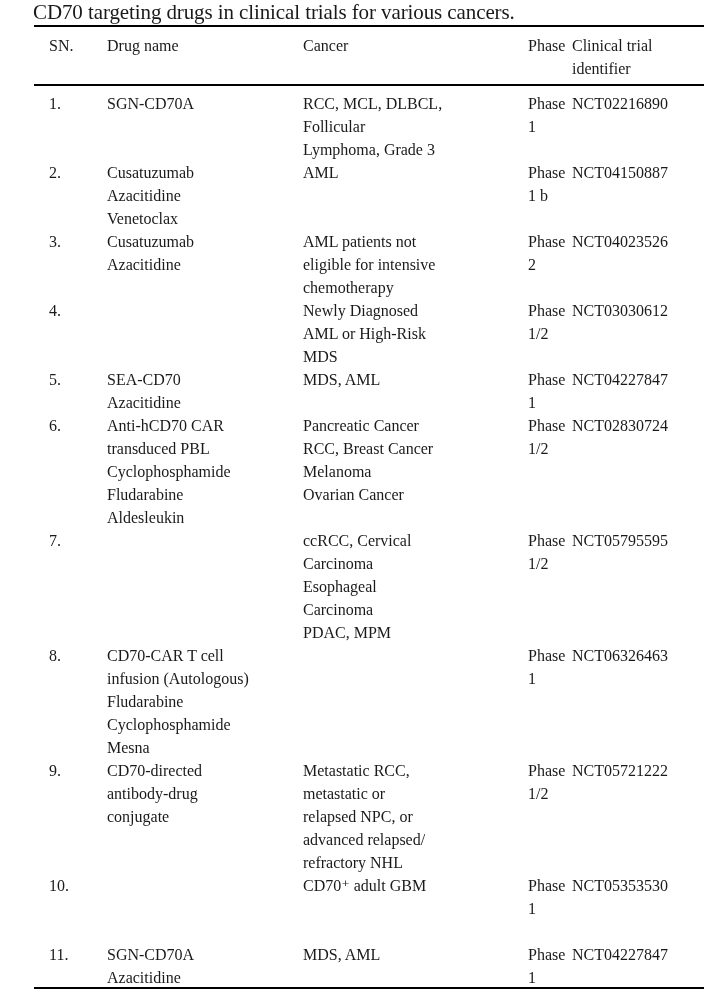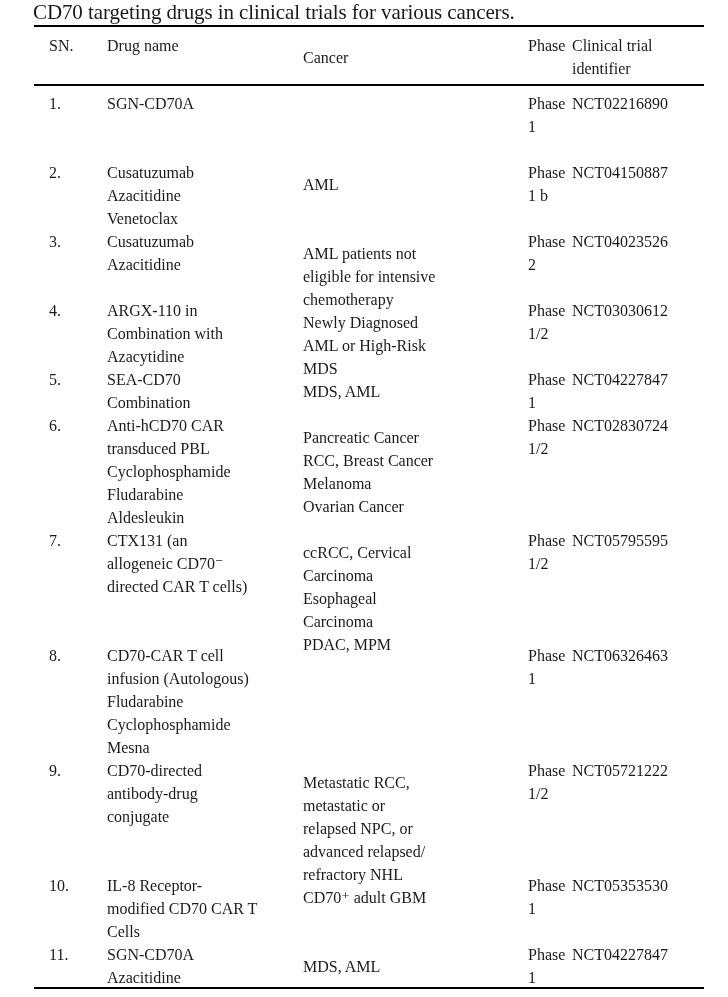--- a/index.html
+++ b/index.html
@@ -23,21 +23,21 @@
   .body-rows { top: 92px; }
 
   .row { position: relative; }
   .cell {
     position: absolute; top: 0;
     font-size: 16px; line-height: 23px;
     white-space: pre-line;
   }
   .c-sn { left: 49px; }
   .c-drug { left: 107px; }
-  .c-cancer { left: 303px; margin-top: 12px; }
+  .c-cancer { left: 303px; }
   .c-phase { left: 490px; margin-left: 38px; }
   .c-id { left: 572px; }
 </style>
 </head>
 <body>
 
 <div class="caption">CD70 targeting drugs in clinical trials for various cancers.</div>
 <div class="rule top"></div>
 
 <div class="grid hdr">
@@ -50,20 +50,23 @@
 identifier</div>
   </div>
 </div>
 
 <div class="rule head"></div>
 
 <div class="grid body-rows" id="tbody">
   <div class="row" style="height:69px">
     <div class="cell c-sn">1.</div>
     <div class="cell c-drug">SGN-CD70A</div>
+    <div class="cell c-cancer">RCC, MCL, DLBCL,
+Follicular
+Lymphoma, Grade 3</div>
     <div class="cell c-phase">Phase
 1</div>
     <div class="cell c-id">NCT02216890</div>
   </div>
   <div class="row" style="height:69px">
     <div class="cell c-sn">2.</div>
     <div class="cell c-drug">Cusatuzumab
 Azacitidine
 Venetoclax</div>
     <div class="cell c-cancer">AML</div>
@@ -77,34 +80,31 @@
 Azacitidine</div>
     <div class="cell c-cancer">AML patients not
 eligible for intensive
 chemotherapy</div>
     <div class="cell c-phase">Phase
 2</div>
     <div class="cell c-id">NCT04023526</div>
   </div>
   <div class="row" style="height:69px">
     <div class="cell c-sn">4.</div>
-    <div class="cell c-drug">ARGX-110 in
-Combination with
-Azacytidine</div>
     <div class="cell c-cancer">Newly Diagnosed
 AML or High-Risk
 MDS</div>
     <div class="cell c-phase">Phase
 1/2</div>
     <div class="cell c-id">NCT03030612</div>
   </div>
   <div class="row" style="height:46px">
     <div class="cell c-sn">5.</div>
     <div class="cell c-drug">SEA-CD70
-Combination</div>
+Azacitidine</div>
     <div class="cell c-cancer">MDS, AML</div>
     <div class="cell c-phase">Phase
 1</div>
     <div class="cell c-id">NCT04227847</div>
   </div>
   <div class="row" style="height:115px">
     <div class="cell c-sn">6.</div>
     <div class="cell c-drug">Anti-hCD70 CAR
 transduced PBL
 Cyclophosphamide
@@ -113,23 +113,20 @@
     <div class="cell c-cancer">Pancreatic Cancer
 RCC, Breast Cancer
 Melanoma
 Ovarian Cancer</div>
     <div class="cell c-phase">Phase
 1/2</div>
     <div class="cell c-id">NCT02830724</div>
   </div>
   <div class="row" style="height:115px">
     <div class="cell c-sn">7.</div>
-    <div class="cell c-drug">CTX131 (an
-allogeneic CD70⁻
-directed CAR T cells)</div>
     <div class="cell c-cancer">ccRCC, Cervical
 Carcinoma
 Esophageal
 Carcinoma
 PDAC, MPM</div>
     <div class="cell c-phase">Phase
 1/2</div>
     <div class="cell c-id">NCT05795595</div>
   </div>
   <div class="row" style="height:115px">
@@ -152,23 +149,20 @@
 metastatic or
 relapsed NPC, or
 advanced relapsed/
 refractory NHL</div>
     <div class="cell c-phase">Phase
 1/2</div>
     <div class="cell c-id">NCT05721222</div>
   </div>
   <div class="row" style="height:69px">
     <div class="cell c-sn">10.</div>
-    <div class="cell c-drug">IL-8 Receptor-
-modified CD70 CAR T
-Cells</div>
     <div class="cell c-cancer">CD70⁺ adult GBM</div>
     <div class="cell c-phase">Phase
 1</div>
     <div class="cell c-id">NCT05353530</div>
   </div>
   <div class="row" style="height:46px">
     <div class="cell c-sn">11.</div>
     <div class="cell c-drug">SGN-CD70A
 Azacitidine</div>
     <div class="cell c-cancer">MDS, AML</div>

